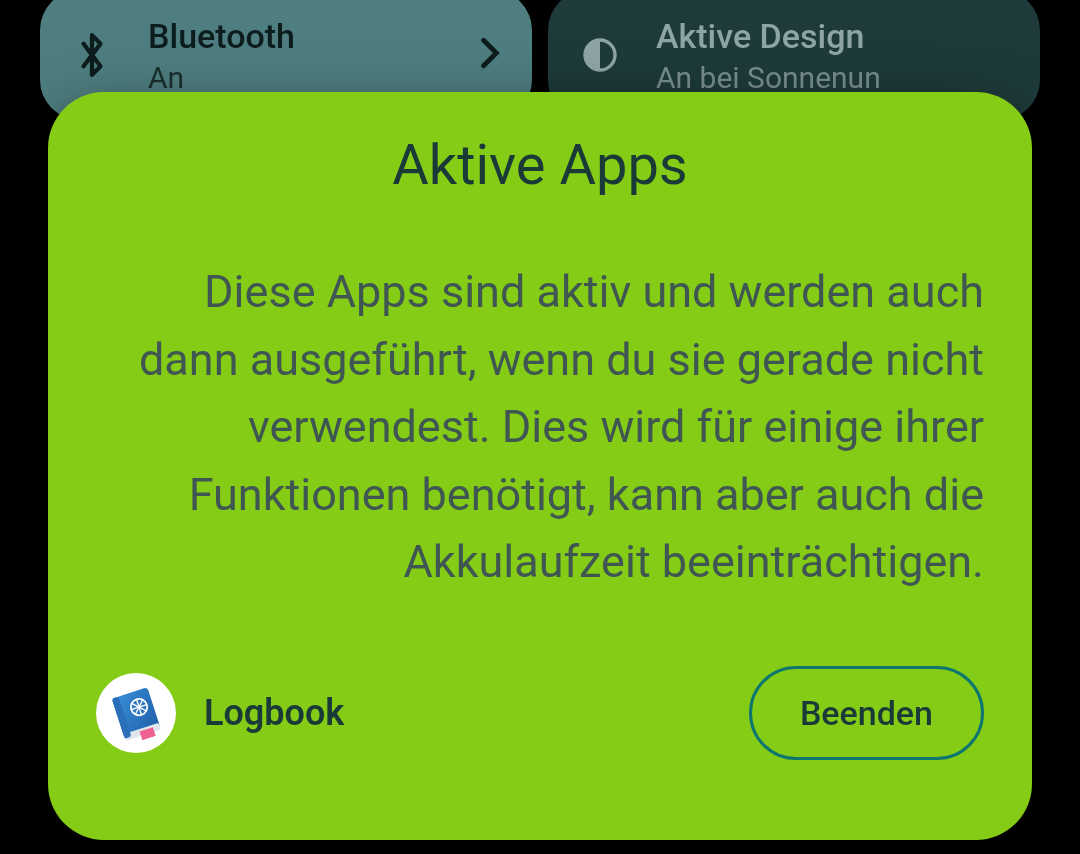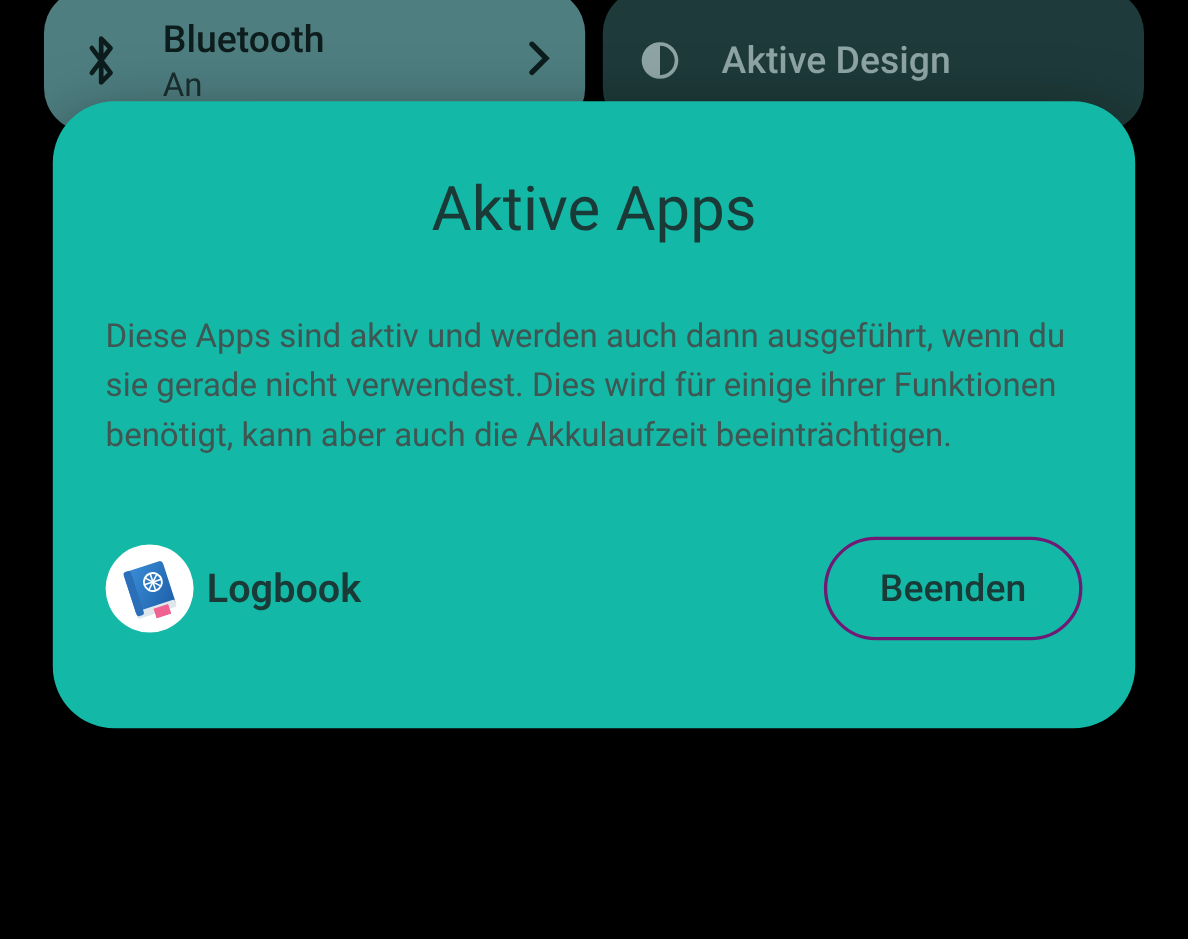--- a/index.html
+++ b/index.html
@@ -54,43 +54,43 @@
       margin-top: 4px;
     }
     .tile.dark .tile-sub { color: #7a8e8e; }
     .tile-chevron { color: #0d1c1c; }
 
     .modal {
       position: absolute;
       top: 92px;
       left: 48px;
       right: 48px;
-      background: #14b8a6;
+      background: #84cc16;
       border-radius: 56px;
-      padding: 65px 48px 80px;
+      padding: 40px 48px 80px;
       box-shadow: 0 20px 60px rgba(0,0,0,0.5);
     }
     .modal-title {
       font-size: 56px;
       font-weight: 400;
       color: #1a3a38;
       text-align: center;
       margin-bottom: 60px;
     }
     .modal-desc {
-      font-size: 30px;
+      font-size: 45px;
       line-height: 1.5;
       color: #3f5652;
-      text-align: left;
+      text-align: right;
       margin-bottom: 70px;
     }
     .app-row {
       display: flex;
       align-items: center;
-      gap: 12px;
+      gap: 28px;
     }
     .app-icon {
       width: 80px;
       height: 80px;
       border-radius: 50%;
       background: #fff;
       display: flex;
       align-items: center;
       justify-content: center;
       font-size: 44px;
@@ -103,21 +103,21 @@
       font-weight: 600;
       color: #1a3a38;
     }
     .app-time {
       font-size: 34px;
       color: #3f5652;
       margin-top: 6px;
     }
     .stop-btn {
       background: transparent;
-      border: 3px solid #701a75;
+      border: 3px solid #0f766e;
       color: #1a3a38;
       font-size: 34px;
       font-weight: 500;
       padding: 24px 48px;
       border-radius: 999px;
       cursor: pointer;
       font-family: inherit;
     }
     .book-svg {
       transform: rotate(-18deg);
@@ -145,20 +145,21 @@
   </div>
 
   <div class="tile dark">
     <div class="tile-icon">
       <svg width="40" height="40" viewBox="0 0 24 24" fill="currentColor">
         <path d="M12 2a10 10 0 100 20 10 10 0 000-20zm0 18V4a8 8 0 010 16z"></path>
       </svg>
     </div>
     <div class="tile-text">
       <div class="tile-title">Aktive Design</div>
+      <div class="tile-sub">An bei Sonnenun</div>
     </div>
   </div>
 </div>
 
 <div class="modal">
   <h1 class="modal-title">Aktive Apps</h1>
   <p class="modal-desc">Diese Apps sind aktiv und werden auch dann ausgeführt, wenn du sie gerade nicht verwendest. Dies wird für einige ihrer Funktionen benötigt, kann aber auch die Akkulaufzeit beeinträchtigen.</p>
 
   <div class="app-row">
     <div class="app-icon">

